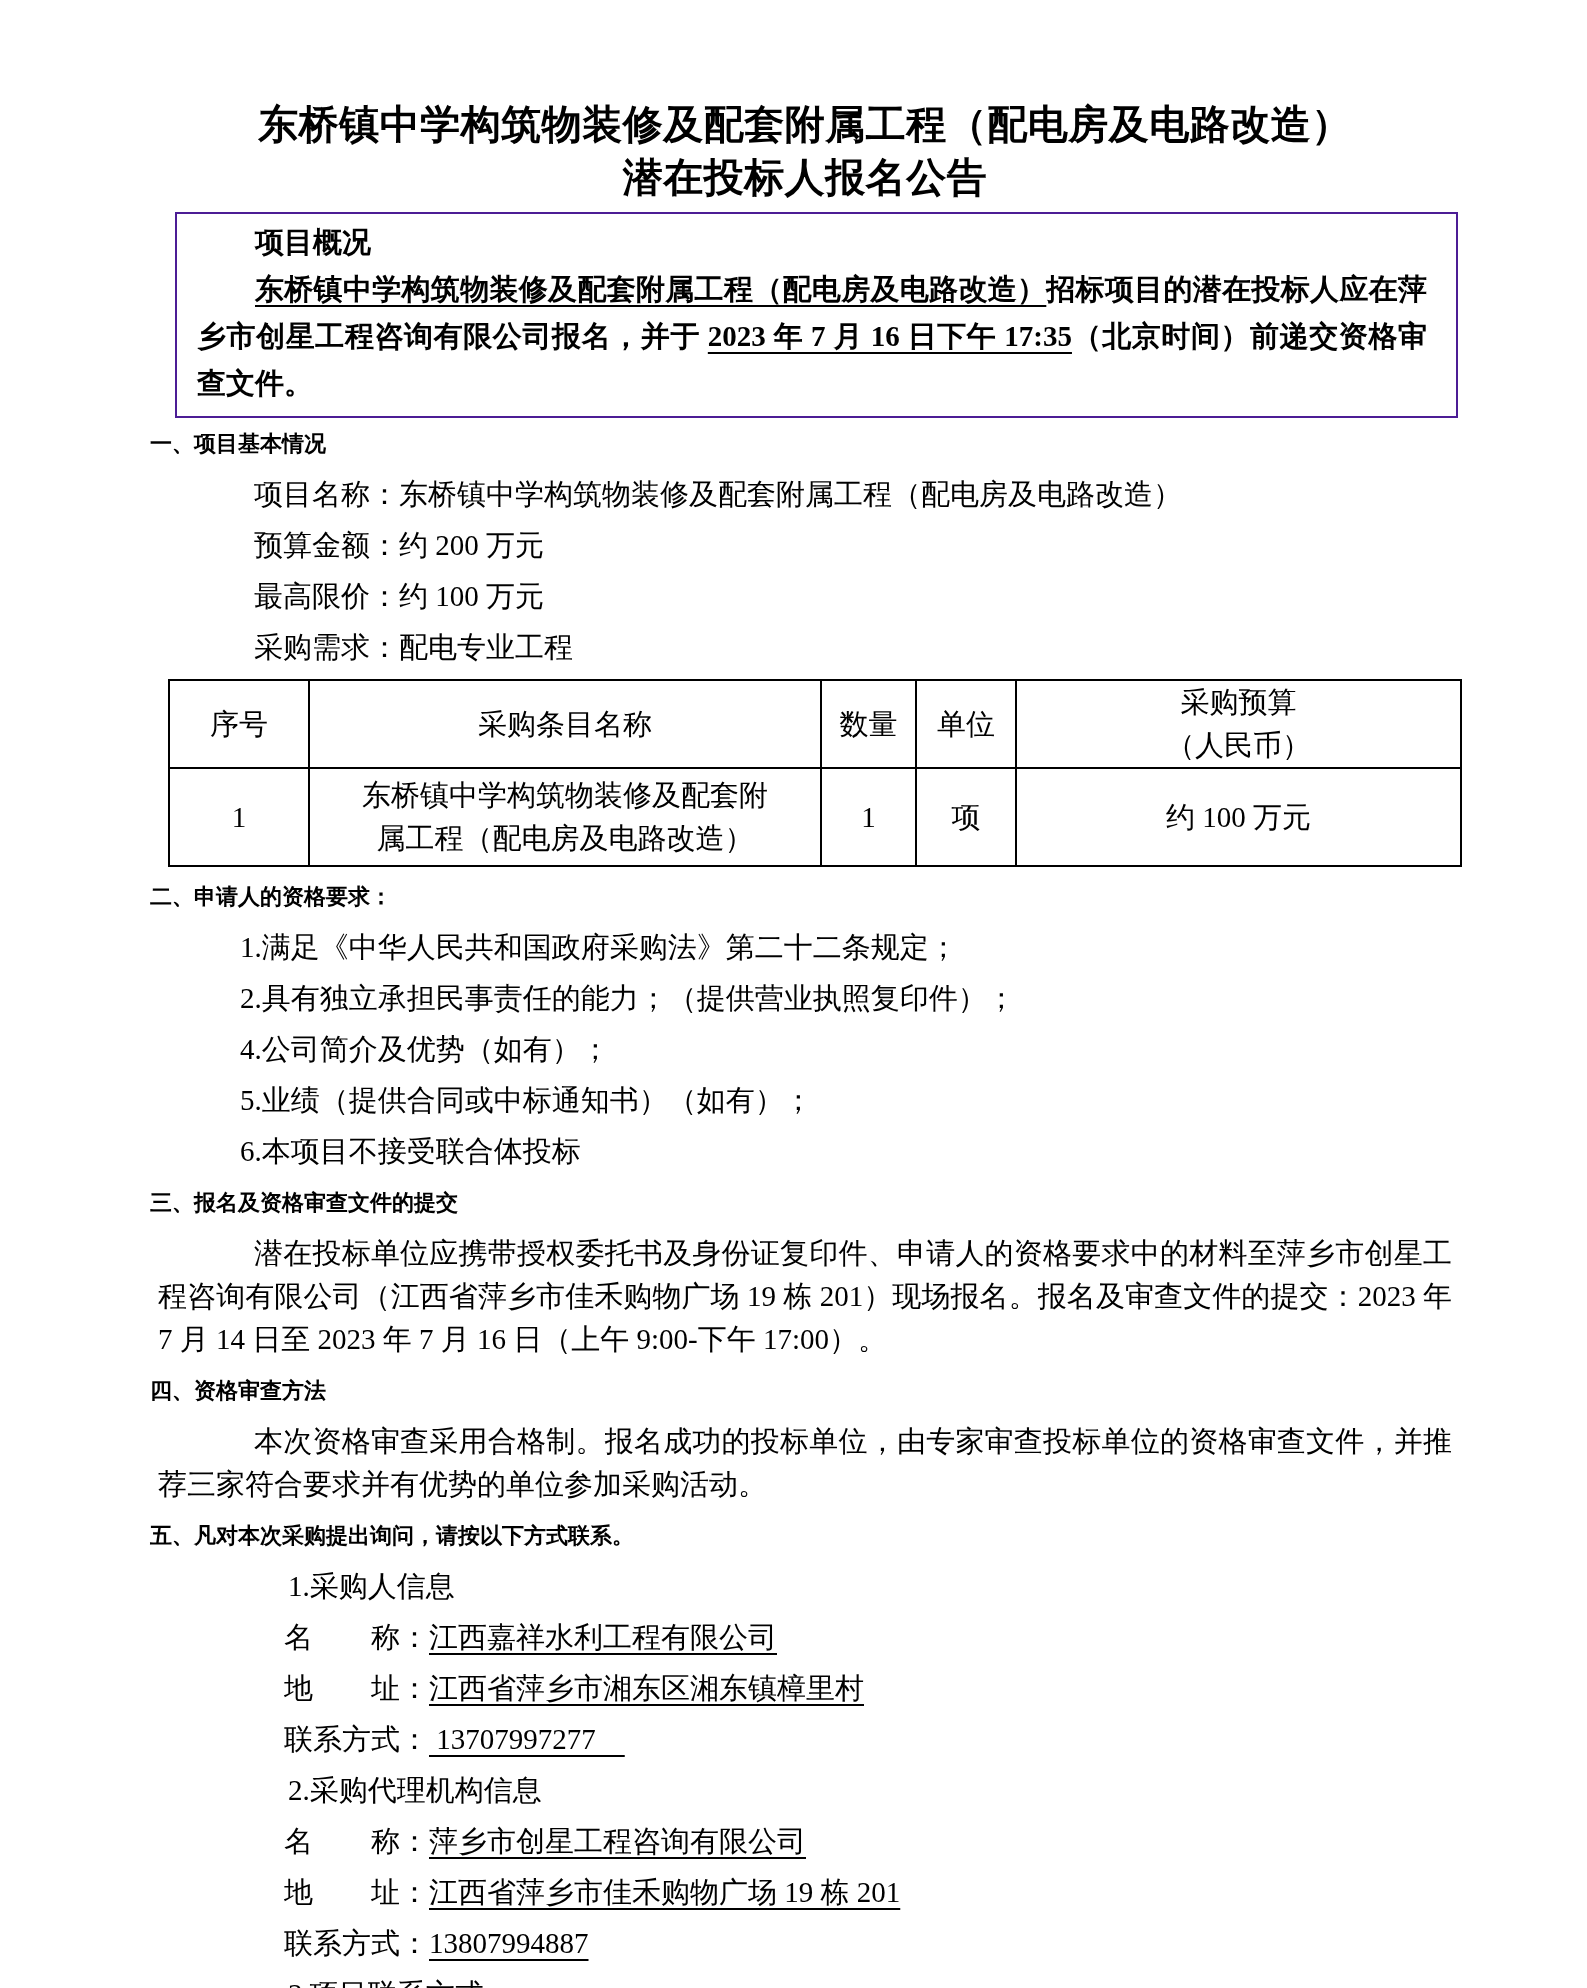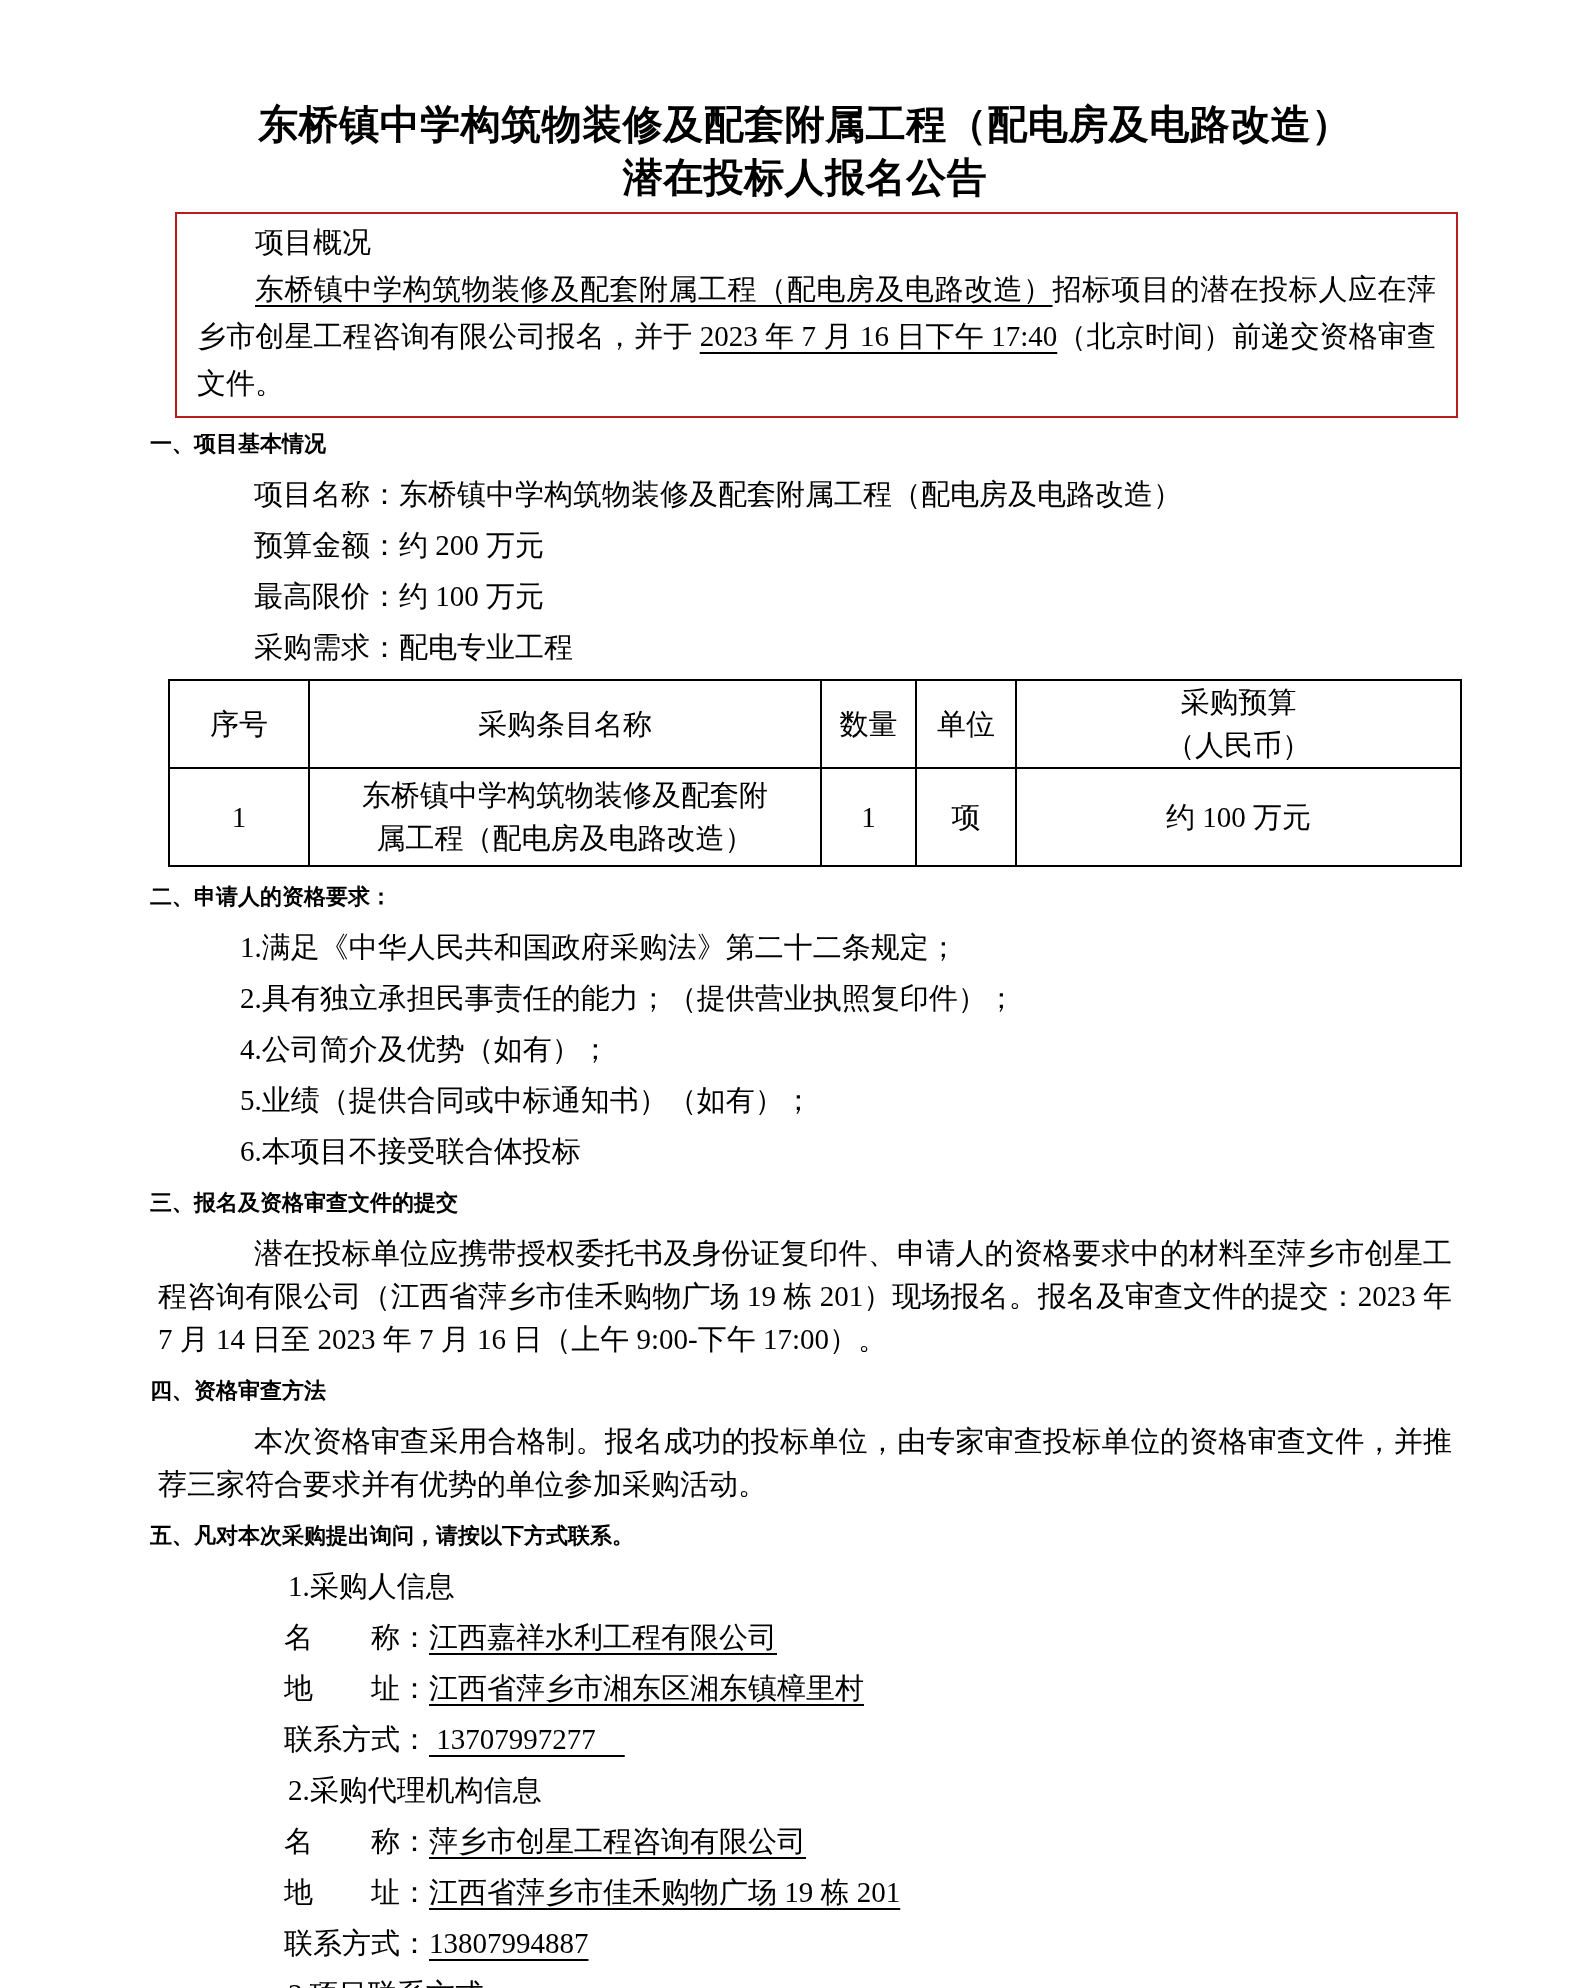--- a/index.html
+++ b/index.html
@@ -19,24 +19,25 @@
   h1.doc-title {
     margin: 0;
     font-size: 40px;
     line-height: 53px;
     font-weight: bold;
     text-align: center;
     letter-spacing: 0.5px;
   }
   .overview-box {
     box-sizing: border-box;
-    border: 2px solid #b91c1c;
+    border: 2px solid #4c1d95;
     margin: 8px 2px 4px 25px;
-    padding: 5px 20px 9px 20px;
+    padding: 5px 29px 9px 20px;
     line-height: 47px;
+    font-weight: bold;
   }
   .ov-label { margin: 0; text-indent: 58px; }
   .ov-para  { margin: 0; text-indent: 58px; text-align: justify; }
   h2.sec-heading {
     margin: 0;
     font-family: "Liberation Sans", "DejaVu Sans", sans-serif;
     font-size: 22px;
     line-height: 43px;
     font-weight: bold;
   }
@@ -83,21 +84,21 @@
 </style>
 </head>
 <body>
 
 <div class="page">
 
   <h1 class="doc-title"><span>东桥镇中学构筑物装修及配套附属工程（配电房及电路改造）</span><br><span>潜在投标人报名公告</span></h1>
 
   <div class="overview-box">
     <p class="ov-label">项目概况</p>
-    <p class="ov-para"><span class="seg-u">东桥镇中学构筑物装修及配套附属工程（配电房及电路改造）</span><span>招标项目的潜在投标人应在萍乡市创星工程咨询有限公司报名，并于 </span><span class="seg-u">2023 年 7 月 16 日下午 17:40</span><span>（北京时间）前递交资格审查文件。</span></p>
+    <p class="ov-para"><span class="seg-u">东桥镇中学构筑物装修及配套附属工程（配电房及电路改造）</span><span>招标项目的潜在投标人应在萍乡市创星工程咨询有限公司报名，并于 </span><span class="seg-u">2023 年 7 月 16 日下午 17:35</span><span>（北京时间）前递交资格审查文件。</span></p>
   </div>
 
   <h2 class="sec-heading">一、项目基本情况</h2>
   <p class="kv">项目名称：东桥镇中学构筑物装修及配套附属工程（配电房及电路改造）</p>
   <p class="kv">预算金额：约 200 万元</p>
   <p class="kv">最高限价：约 100 万元</p>
   <p class="kv">采购需求：配电专业工程</p>
 
   <table class="items-table">
     <colgroup>

